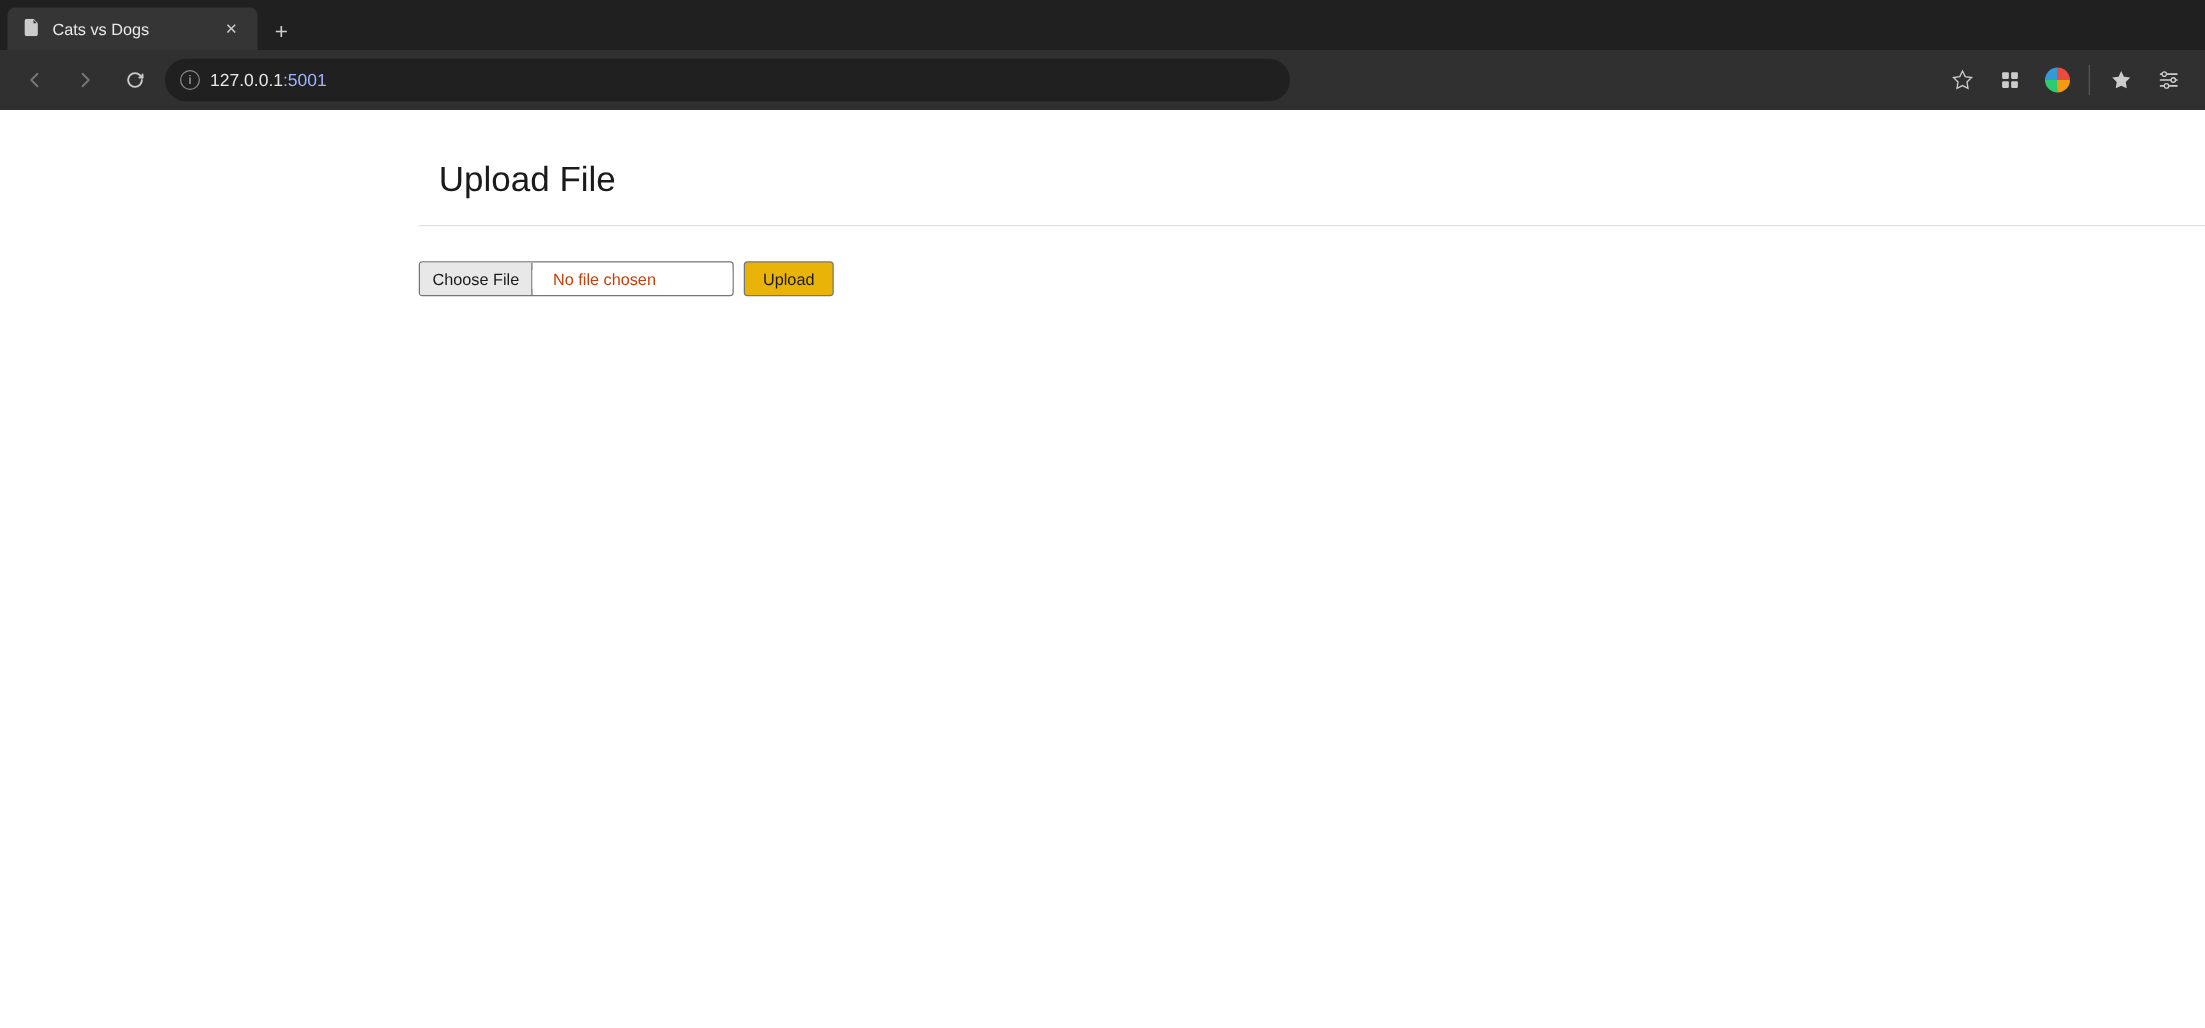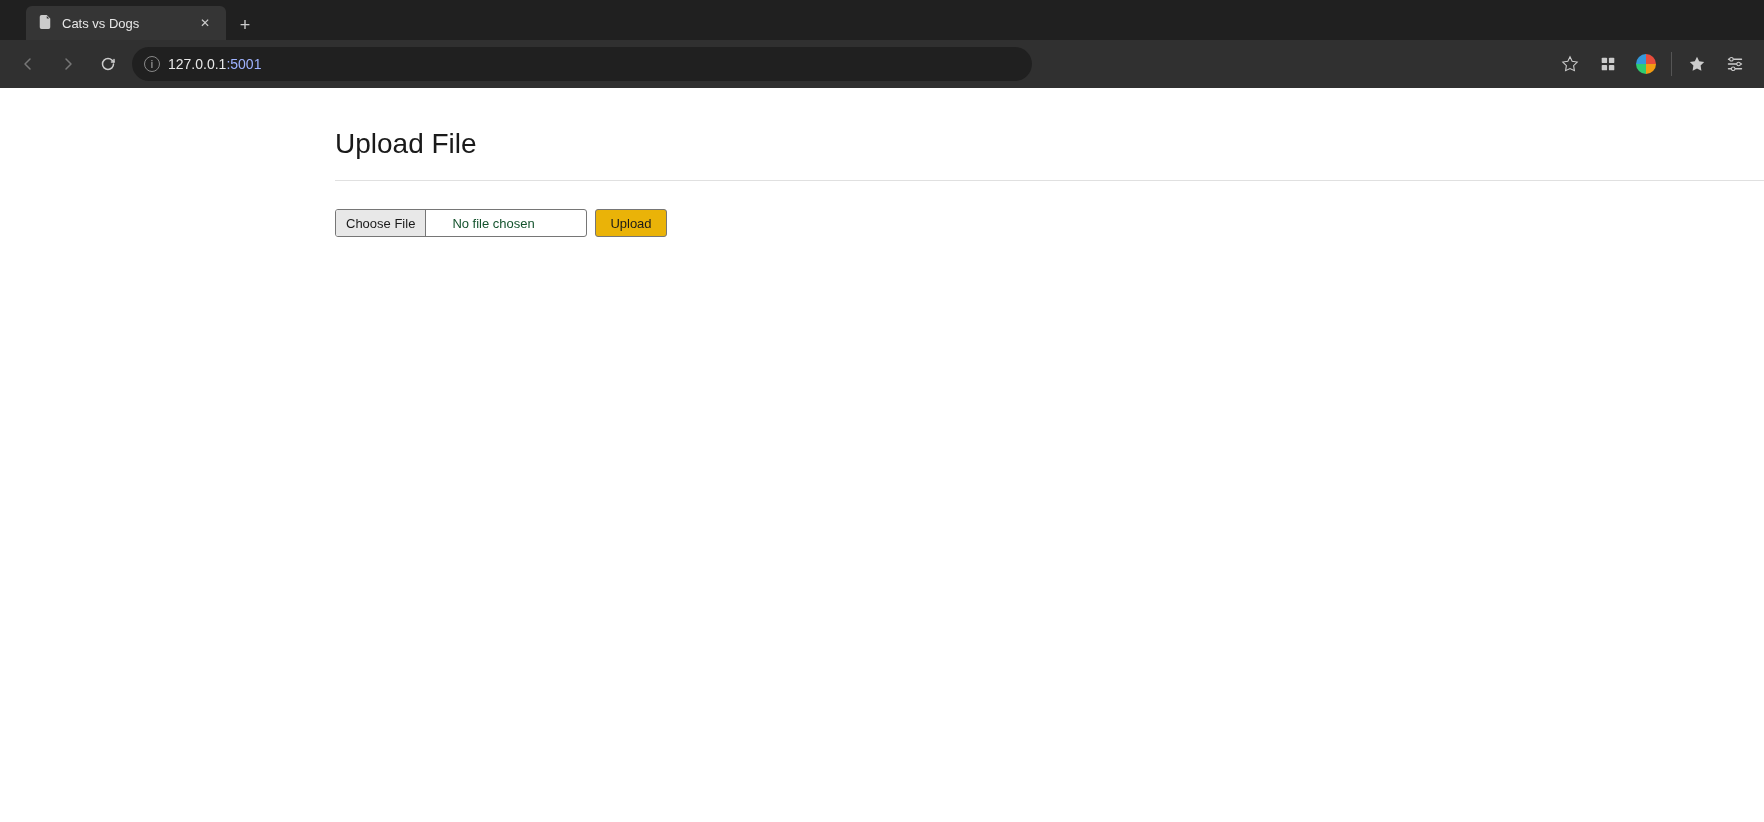--- a/index.html
+++ b/index.html
@@ -13,21 +13,21 @@
       flex-direction: column;
       background: #fff;
     }
 
     
     .title-bar {
       background: #202020;
       height: 40px;
       display: flex;
       align-items: center;
-      padding: 0 26px;
+      padding: 0 6px;
       gap: 0;
     }
 
     .tab-area {
       display: flex;
       align-items: flex-end;
       height: 100%;
       flex: 1;
     }
 
@@ -189,20 +189,21 @@
       background: #ffffff;
       flex: 1;
       padding: 40px 0 0 335px;
     }
 
     .page-title {
       font-size: 28px;
       font-weight: 400;
       color: #1a1a1a;
       margin-bottom: 20px;
+      margin-left: 16px;
     }
 
     .page-divider {
       width: 100%;
       height: 1px;
       background: #e0e0e0;
       margin-bottom: 28px;
     }
 
     .upload-form {
@@ -228,23 +229,23 @@
       padding: 0 10px;
       height: 100%;
       font-size: 13px;
       color: #1a1a1a;
       cursor: pointer;
       white-space: nowrap;
       font-family: inherit;
     }
 
     .file-name-display {
-      padding: 0 26px;
+      padding: 0 16px;
       font-size: 13px;
-      color: #14532d;
+      color: #c2410c;
       background: #fff;
       min-width: 160px;
     }
 
     .upload-btn {
       background: #eab308;
       border: 1px solid #767676;
       border-radius: 3px;
       padding: 0 14px;
       height: 28px;

